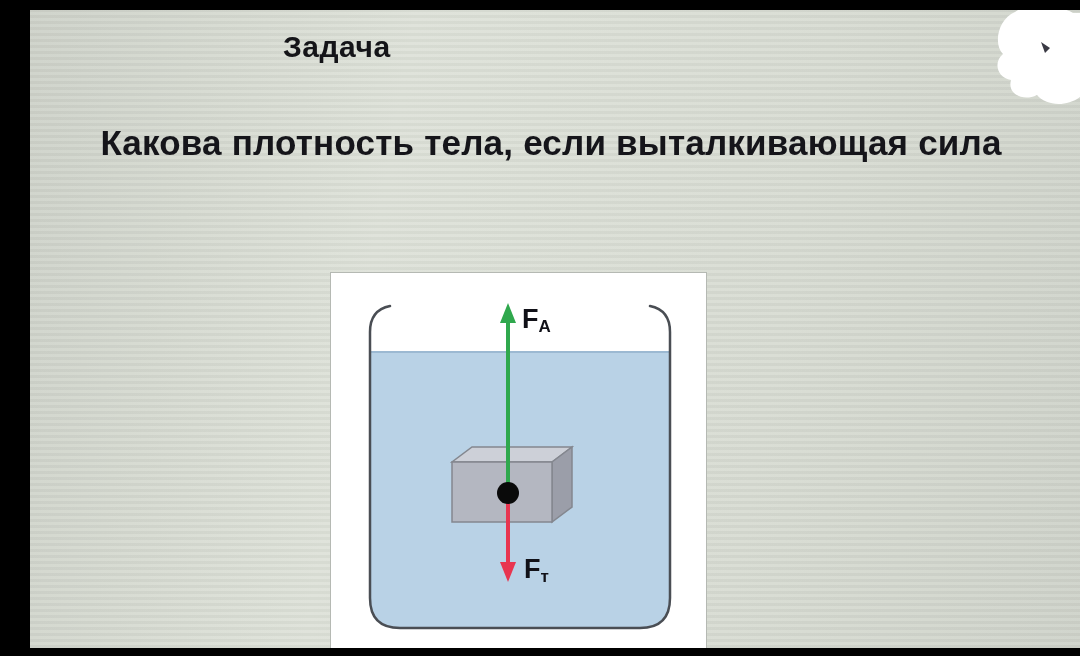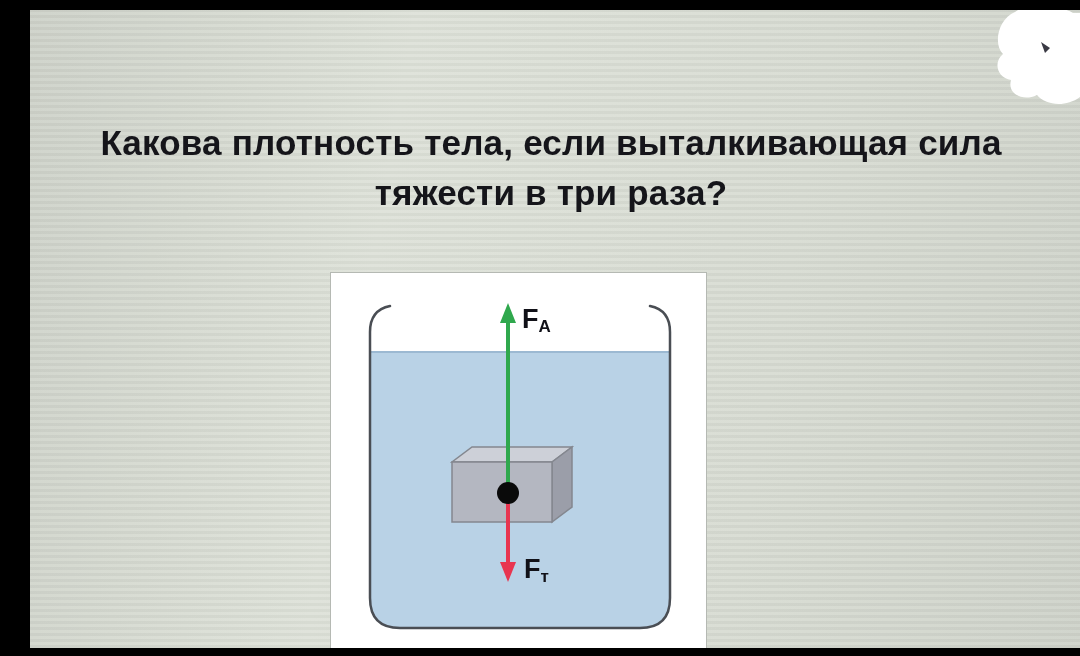--- a/index.html
+++ b/index.html
@@ -69,24 +69,24 @@
     left: 985px;
     top: 4px;
     z-index: 20;
   }
 </style>
 </head>
 <body>
 
 <div class="stage">
 
+  <div class="page-title">Задача</div>
 
   <div class="question">
     <div>Какова плотность тела, если выталкивающая сила</div>
-    <div>тяжести в три раза?</div>
   </div>
 
   <div class="figure">
     <svg width="377" height="384" viewBox="0 0 377 384">
 
       <rect x="0.5" y="0.5" width="376" height="383" fill="#ffffff" stroke="#b5b9b3" stroke-width="1"></rect>
 
       <path d="M 40,80 L 340,80 L 340,326 Q 340,356 310,356 L 70,356 Q 40,356 40,326 Z" fill="#b9d2e6"></path>
       <line x1="40" y1="80" x2="340" y2="80" stroke-width="2" stroke="#9cb9d2"></line>
 

